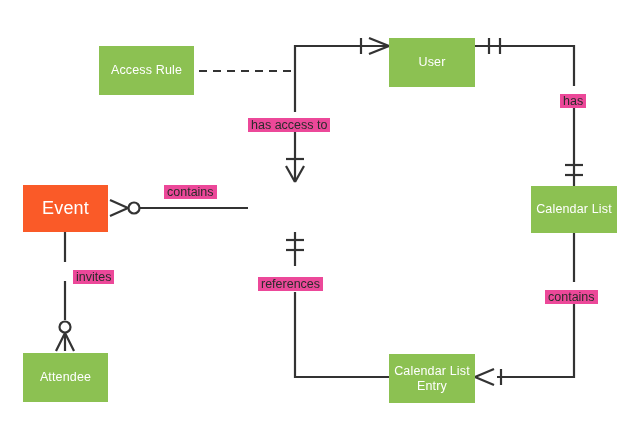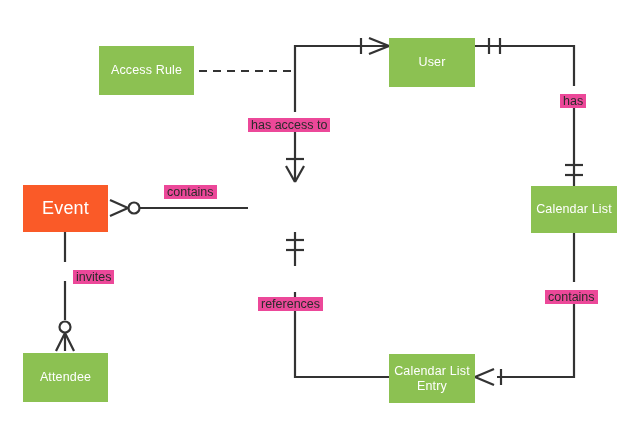--- a/index.html
+++ b/index.html
@@ -148,19 +148,19 @@
     <span class="entity-label">Calendar List
 Entry</span>
   </div>
 
   <div class="edge-label" style="left:248px; top:118px;">has access to</div>
 
   <div class="edge-label" style="left:164px; top:185px;">contains</div>
 
   <div class="edge-label" style="left:42px; top:270px;margin-left:31px;">invites</div>
 
-  <div class="edge-label" style="left:258px; top:277px;margin-top:20px;">references</div>
+  <div class="edge-label" style="left:258px; top:277px;">references</div>
 
   <div class="edge-label" style="left:560px; top:94px;">has</div>
 
   <div class="edge-label" style="left:545px; top:290px;">contains</div>
 
 </div>
 
 </body></html>

